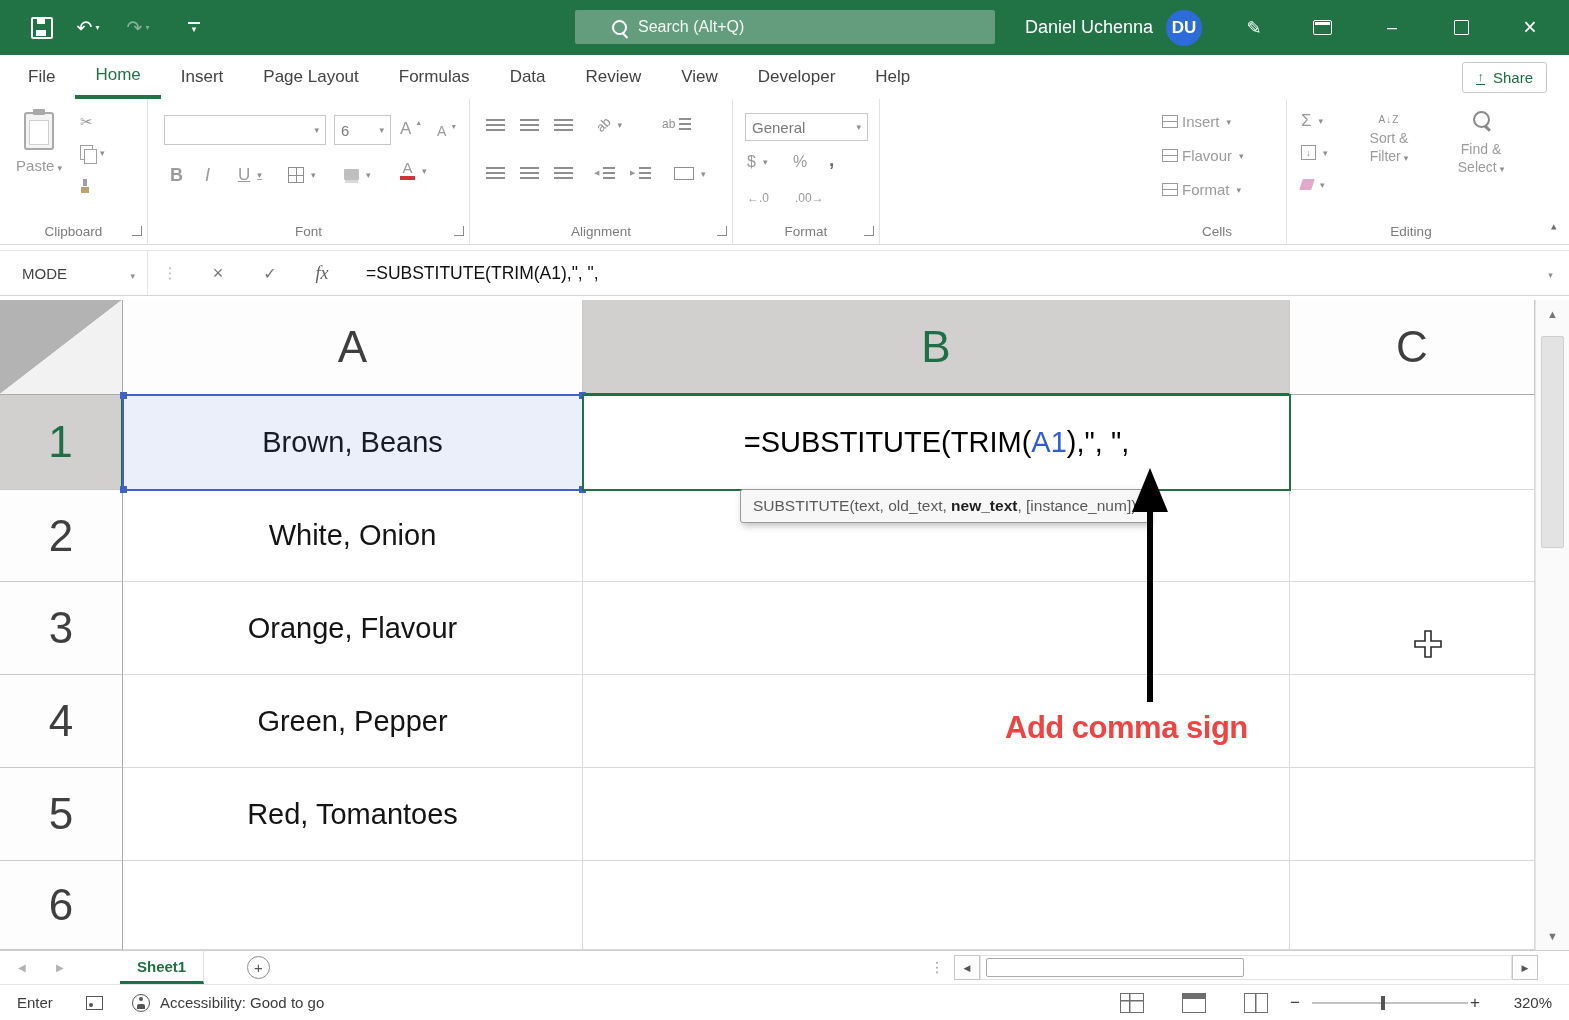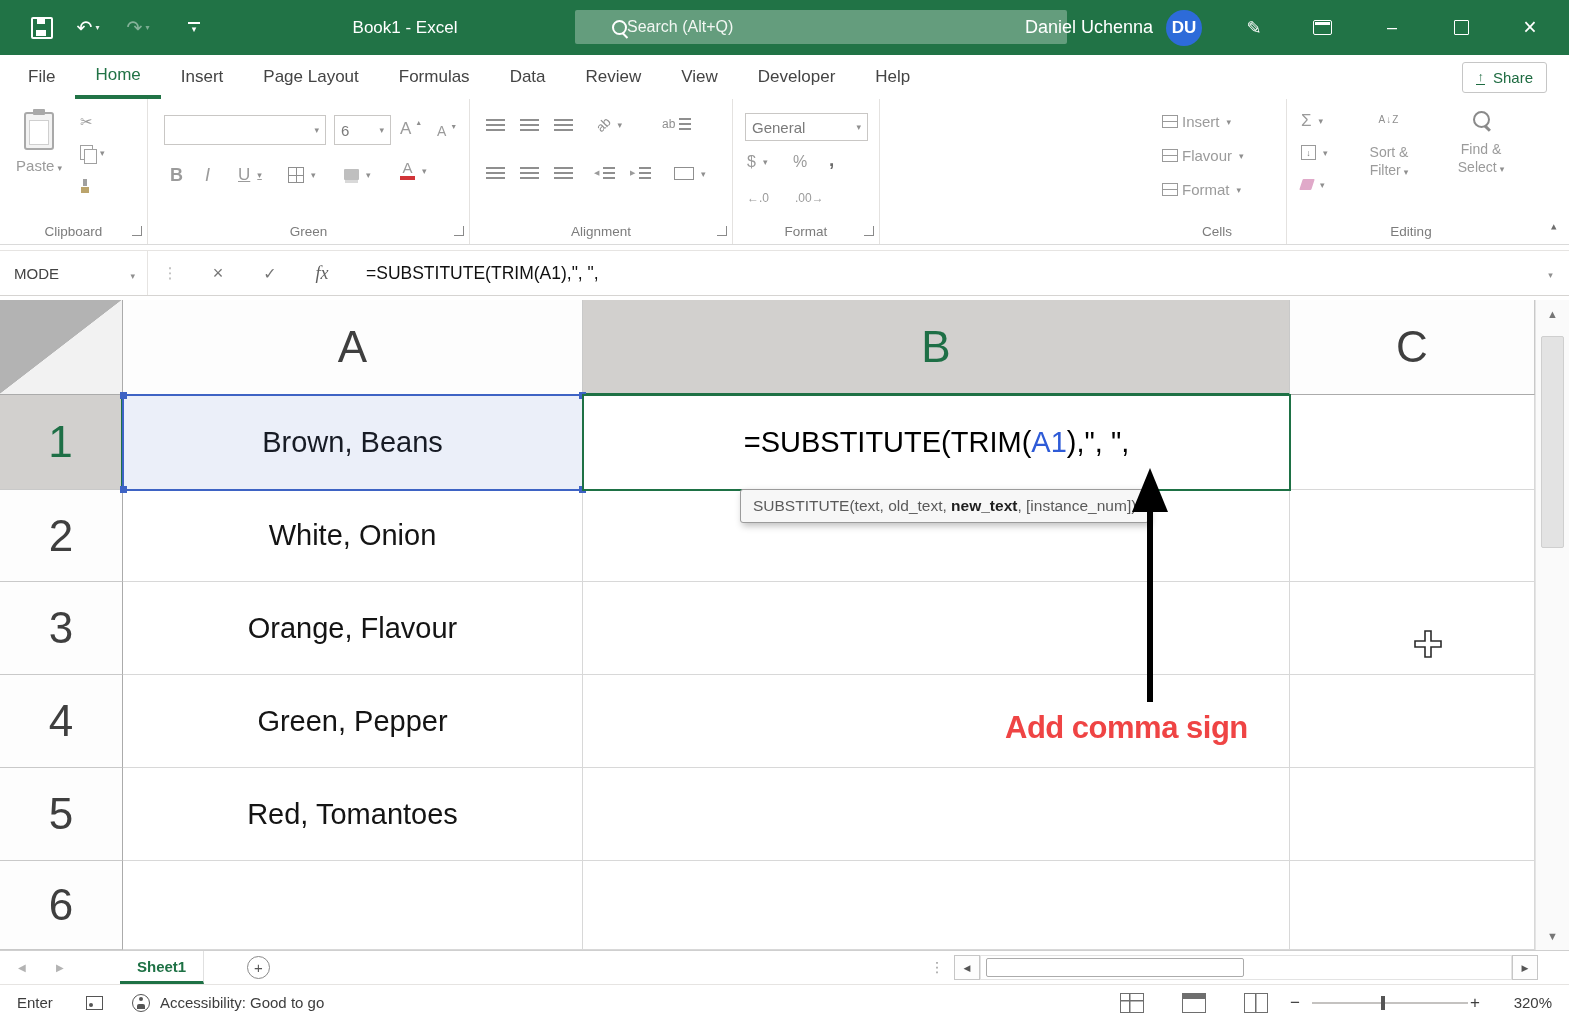--- a/index.html
+++ b/index.html
@@ -9,21 +9,21 @@
   
   #titlebar{position:absolute;top:0;left:0;right:0;height:55px;background:#217346;color:#fff}
   .tbtn{position:absolute;top:0;height:55px;display:flex;align-items:center;justify-content:center;color:#fff}
   .chevw::after{content:"▾";font-size:8px;margin-left:3px;opacity:.9}
   .save-ico{display:inline-block;width:18px;height:18px;border:2px solid #fff;border-radius:2px;position:relative}
   .save-ico::before{content:"";position:absolute;top:0;left:4px;width:8px;height:5px;background:#fff}
   .save-ico::after{content:"";position:absolute;bottom:1px;left:3px;width:10px;height:6px;background:#fff}
   .qat-ico{display:flex;flex-direction:column;align-items:center}
   .qat-ico::before{content:"";width:12px;height:2px;background:#fff;margin-bottom:1px}
   .qat-ico::after{content:"▾";font-size:9px;line-height:8px}
-  #search{position:absolute;left:575px;top:10px;width:492px;height:34px;display:flex;align-items:center;gap:0;
+  #search{position:absolute;left:575px;top:10px;width:420px;height:34px;display:flex;align-items:center;gap:11px;
           padding-left:37px;box-sizing:border-box;background:rgba(255,255,255,.30);border-radius:2px;
           font-size:16px;color:#F2F7F3}
   .mag{width:11px;height:11px;border:2px solid #fff;border-radius:50%;position:relative;flex:none}
   .mag::after{content:"";position:absolute;width:2px;height:7px;background:#fff;bottom:-6px;left:10px;transform:rotate(-45deg)}
   #avatar{position:absolute;left:1166px;top:10px;width:36px;height:36px;border-radius:50%;background:#2D6BD9;
           display:flex;align-items:center;justify-content:center;font-size:17px;font-weight:bold;color:#fff}
   .ropts-ico{display:inline-block;width:17px;height:13px;border:1.5px solid #fff;border-radius:2px;position:relative}
   .ropts-ico::after{content:"";position:absolute;top:1px;left:1px;right:1px;height:3px;background:#fff}
   .max-ico{display:inline-block;width:13px;height:13px;border:1.6px solid #fff;border-radius:1px}
 
@@ -82,21 +82,21 @@
   .eraser{width:12px;height:11px;background:#E0A9C9;transform:skewX(-18deg);border-radius:1px}
   .mag2{width:13px;height:13px;border:2px solid #8a8a8a;border-radius:50%;position:relative}
   .mag2::after{content:"";position:absolute;width:2.5px;height:7px;background:#8a8a8a;bottom:-6px;left:11px;transform:rotate(-45deg)}
   .stack{position:absolute;display:flex;flex-direction:column;align-items:center;font-size:14px;color:#9B9B9B;line-height:18px}
   .sort-ico{font-size:10px;color:#8f8f8f;letter-spacing:1px}
 
   
   #frow{position:absolute;top:250px;left:0;right:0;height:46px;background:#fff;border-top:1px solid #E6E4E2;
         border-bottom:1px solid #D6D4D2;display:flex;align-items:center;box-sizing:border-box}
   #namebox{width:148px;height:100%;display:flex;align-items:center;justify-content:space-between;
-           padding:0 12px 0 14px;box-sizing:border-box;font-size:15px;color:#444;border-right:1px solid #E6E4E2}
+           padding:0 12px 0 22px;box-sizing:border-box;font-size:15px;color:#444;border-right:1px solid #E6E4E2}
   #fdots{width:44px;text-align:center;color:#B5B5B5;font-size:15px}
   #fcancel{width:52px;text-align:center;color:#767676;font-size:18px}
   #fenter{width:52px;text-align:center;color:#767676;font-size:16px}
   #ffx{width:52px;text-align:center;color:#5f5f5f;font-style:italic;font-family:"Liberation Serif",serif;font-size:18px}
   #finput{flex:1;margin-left:18px;font-size:17.5px;color:#111;white-space:pre}
   #fexpand{width:40px;text-align:center;color:#767676}
 
   
   .grow{position:absolute;left:0;width:1535px;display:flex}
   .w-h{width:123px}.w-a{width:460px}.w-b{width:707px}.w-c{width:245px}
@@ -168,21 +168,20 @@
       </div>
     <div class="tbtn chevw" style="left:66px;width:44px;font-size:19px">
         <span>↶</span>
       </div>
     <div class="tbtn chevw" style="left:116px;width:44px;font-size:19px;opacity:.45">
         <span>↷</span>
       </div>
     <div class="tbtn" style="left:176px;width:36px">
         <span class="qat-ico"></span>
       </div>
-    <div class="tbtn" style="left:325px;width:160px;font-size:17px">Book1 - Excel</div>
     <div id="search">
       <span class="mag"></span>
       <span>Search (Alt+Q)</span>
     </div>
     <div class="tbtn" style="left:1008px;width:145px;font-size:18px;justify-content:flex-end">Daniel Uchenna</div>
     <div id="avatar">DU</div>
     <div class="tbtn" style="left:1232px;width:44px;font-size:18px">
         <span>✎</span>
       </div>
     <div class="tbtn" style="left:1298px;width:48px">
@@ -265,21 +264,21 @@
         </div>
       <div class="mini chev" style="left:196px;top:70px">
           <span class="fill-ico"></span>
         </div>
       <div class="mini chev" style="left:252px;top:62px">
         <span class="fc-ico">
             <span style="font-size:15px">A</span>
             <span class="fc-bar"></span>
           </span>
       </div>
-      <div class="glabel">Green</div>
+      <div class="glabel">Font</div>
       <span class="launcher"></span>
     </div>
 
     <div class="rgroup" id="g-align" style="left:470px;width:263px">
       <div class="mini" style="left:16px;top:20px">
           <span class="lines"></span>
         </div>
       <div class="mini" style="left:50px;top:20px">
           <span class="lines"></span>
         </div>
@@ -364,21 +363,21 @@
       <div class="mini chev" style="left:14px;top:46px">
           <span class="fill2-ico">
             <span>↓</span>
           </span>
         </div>
       <div class="mini chev" style="left:14px;top:80px">
           <span class="eraser"></span>
         </div>
       <div class="stack" style="left:62px;top:12px;width:80px">
         <span class="sort-ico">A↓Z</span>
-        <span style="margin-top:14px">Sort &amp;</span>
+        <span style="">Sort &amp;</span>
         <span class="chev">Filter</span>
       </div>
       <div class="stack" style="left:150px;top:12px;width:88px">
         <span class="mag2"></span>
         <span style="margin-top:12px">Find &amp;</span>
         <span class="chev">Select</span>
       </div>
       <div class="glabel">Editing</div>
     </div>
 

